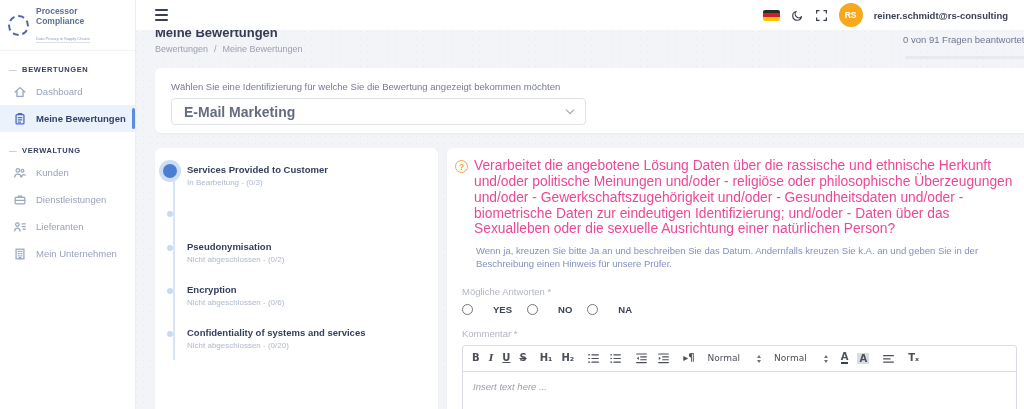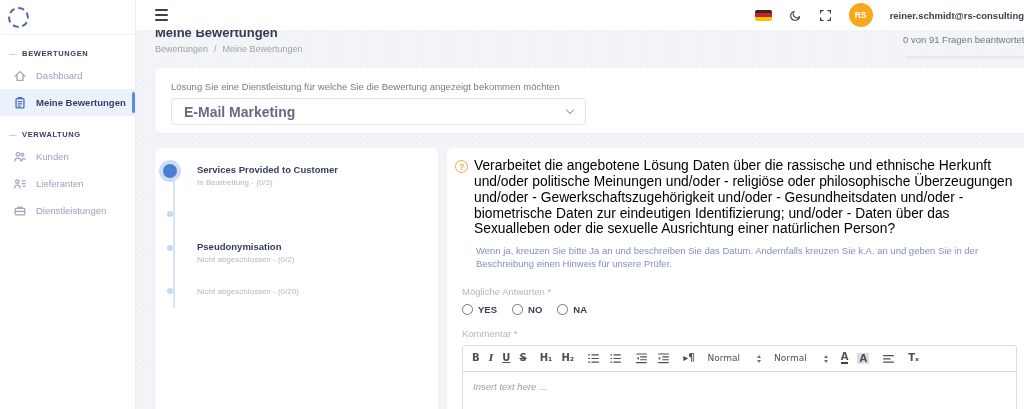--- a/index.html
+++ b/index.html
@@ -22,21 +22,21 @@
   .nav-item{display:flex;align-items:center;gap:9px;height:27px;padding-left:13px;color:#98a2b8;font-size:9.5px;cursor:pointer;position:relative;}
   .nav-item svg{flex:0 0 auto;}
   .nav-item.active{background:#ecf2fc;color:#32416b;font-weight:700;}
   .nav-item.active::after{content:"";position:absolute;right:0;top:3px;bottom:3px;width:3px;background:#5c8ce0;border-radius:2px;}
   .nav-item.active svg{color:#4a6fc0;}
   .nav-item svg{color:#9aa7bd;}
   
   .topbar{position:absolute;left:136px;top:0;width:888px;height:30px;background:#fff;z-index:5;}
   .hamburger{position:absolute;left:19px;top:9px;width:13px;height:12px;display:flex;flex-direction:column;justify-content:space-between;cursor:pointer;}
   .hamburger i{display:block;height:2px;background:#3a3f52;border-radius:1px;}
-  .top-right{position:absolute;right:0;top:0;height:30px;display:flex;align-items:center;gap:17px;padding-right:0;text-align:right;}
+  .top-right{position:absolute;right:0;top:0;height:30px;display:flex;align-items:center;gap:11px;padding-right:16px;text-align:right;}
   .flag{width:17px;height:11px;border-radius:2px;overflow:hidden;display:flex;flex-direction:column;cursor:pointer;}
   .flag i{flex:1;}
   .flag .b1{background:#2b2b2b;} .flag .b2{background:#d01f26;} .flag .b3{background:#f8c300;}
   .icon-btn{cursor:pointer;display:flex;align-items:center;}
   .avatar{width:24px;height:24px;border-radius:50%;background:#f8a81d;color:#fff;font-size:8.5px;font-weight:700;display:flex;align-items:center;justify-content:center;cursor:pointer;}
   .email{font-size:9.5px;font-weight:700;color:#3a3f52;white-space:nowrap;}
   
   .page-title{position:absolute;left:155px;top:25px;font-size:13px;font-weight:700;color:#333c52;}
   .breadcrumb{position:absolute;left:155px;top:44px;font-size:9px;color:#9aa0af;display:flex;gap:6px;}
   .breadcrumb .crumb{cursor:pointer;}
@@ -45,36 +45,36 @@
   
   .card{position:absolute;background:#fff;border-radius:6px;box-shadow:0 1px 2px rgba(20,30,60,.05);}
   .filter-card{left:155px;top:68px;width:885px;height:65px;padding:13px 16px;}
   .filter-label{font-size:9.5px;color:#767b8e;}
   .select{margin-top:6px;width:415px;height:27px;border:1px solid #dfe2ea;border-radius:4px;background:#fff;display:flex;align-items:center;justify-content:space-between;padding:0 12px;cursor:pointer;}
   .select-value{font-size:14px;font-weight:700;color:#666c80;}
   .chev{width:6px;height:6px;border-right:1.5px solid #9aa0ad;border-bottom:1.5px solid #9aa0ad;transform:rotate(45deg);margin-top:-3px;}
   .stepper-card{left:155px;top:148px;width:283px;height:280px;}
   .steps{position:relative;padding:16px 10px 0 8px;}
   .step-line{position:absolute;left:18px;top:30px;bottom:-10px;width:2px;background:#d6e4f6;}
-  .step{display:flex;gap:20px;margin-bottom:20px;position:relative;cursor:pointer;}
+  .step{display:flex;gap:10px;margin-bottom:20px;position:relative;cursor:pointer;}
   .dot{width:14px;height:14px;border-radius:50%;background:#c7daf2;border:4px solid transparent;background-clip:padding-box;flex:0 0 auto;}
   .step.active .dot{background:#4a7ed2;border:4px solid #ccddf4;background-clip:border-box;width:22px;height:22px;margin:-4px;margin-right:-4px;}
   .step.active{margin-left:0;}
   .step-title{font-size:9.5px;font-weight:700;color:#333e5c;line-height:11px;max-width:210px;}
   .step-status{font-size:8px;color:#aeb8cc;margin-top:3px;}
   
   .question-card{left:447px;top:148px;width:593px;height:280px;padding:10px 12px 0 8px;}
   .q-row{display:flex;gap:6px;}
   .q-icon{width:13px;height:13px;border:1.5px solid #f0a73f;border-radius:50%;color:#f0a73f;font-size:8.5px;font-weight:700;display:flex;align-items:center;justify-content:center;flex:0 0 auto;margin-top:2px;}
   .q-icon::before{content:"?";}
-  .q-text{font-size:13.8px;line-height:1.15;color:#000000;width:548px;}
+  .q-text{font-size:13.8px;line-height:1.15;color:#ec4899;width:548px;}
   .hint{margin:8px 0 0 21px;font-size:9.5px;line-height:1.35;color:#8191bb;width:560px;}
   .answers-label{margin:15px 0 0 7px;font-size:9.5px;color:#b2b6c4;}
   .radios{margin:7px 0 0 7px;display:flex;gap:15px;align-items:center;}
-  .radio-opt{display:flex;align-items:center;gap:5px;cursor:pointer;}
+  .radio-opt{display:flex;align-items:center;gap:20px;cursor:pointer;}
   .radio-opt input{width:11px;height:11px;accent-color:#4a7ed2;margin:0;cursor:pointer;}
   .radio-opt span{font-size:9.5px;font-weight:700;color:#3a4154;}
   .comment-label{margin:13px 0 0 7px;font-size:9.5px;color:#b2b6c4;}
   .editor{margin:6px 0 0 7px;width:555px;border:1px solid #d9dce3;border-radius:3px;background:#fff;}
   .ql-toolbar{display:flex;align-items:center;gap:13px;padding:6px 9px;border-bottom:1px solid #d9dce3;color:#4b4f58;font-family:"DejaVu Sans",sans-serif;}
   .grp{display:flex;align-items:center;gap:9px;}
   .tb{background:none;border:none;font-family:"DejaVu Sans",sans-serif;font-size:10px;font-weight:700;color:#4b4f58;cursor:pointer;padding:0;line-height:12px;}
   .tb.i{font-style:italic;font-family:"DejaVu Serif",serif;}
   .tb.u{text-decoration:underline;}
   .tb.s{text-decoration:line-through;}
@@ -88,20 +88,25 @@
   .ud .up{border-bottom:3.5px solid #6b6f78;margin-bottom:2px;}
   .ud .down{border-top:3.5px solid #6b6f78;}
   .ql-editor{height:62px;padding:9px 10px;font-size:9.5px;font-style:italic;color:#9a9eab;cursor:text;}
 </style>
 </head>
 <body>
 
 <aside class="sidebar">
   <div class="logo">
     <span class="logo-ring"></span>
+    <span>
+      <div class="logo-l">Processor</div>
+      <div class="logo-l">Compliance</div>
+      <div class="logo-tag">Data Privacy in Supply Chains</div>
+    </span>
   </div>
 
   <div class="nav-section">
     <span class="dash">—</span>
     <span>BEWERTUNGEN</span>
   </div>
   <div class="nav-item">
     <svg width="14" height="14" viewBox="0 0 16 16" fill="none" stroke="currentColor" stroke-width="1.5" stroke-linecap="round" stroke-linejoin="round">
         <path d="M2.5 8 8 3l5.5 5M4.5 7.5V13h7V7.5"></path>
       </svg>
@@ -121,32 +126,39 @@
   </div>
   <div class="nav-item">
     <svg width="14" height="14" viewBox="0 0 16 16" fill="none" stroke="currentColor" stroke-width="1.4" stroke-linecap="round">
         <circle cx="5.5" cy="5" r="2"></circle>
         <circle cx="10.8" cy="5.4" r="1.6"></circle>
         <path d="M2 12.5c0-2 1.5-3.3 3.5-3.3S9 10.5 9 12.5M10 12.5c0-1.6 1-2.7 2.4-2.7 .7 0 1.3.2 1.7.6"></path>
       </svg>
     <span>Kunden</span>
   </div>
   <div class="nav-item">
+    <svg width="14" height="14" viewBox="0 0 16 16" fill="none" stroke="currentColor" stroke-width="1.4" stroke-linecap="round" stroke-linejoin="round">
+        <rect x="2.5" y="5" width="11" height="7.5" rx="1"></rect>
+        <path d="M6 5V3.5h4V5M2.5 8.5h11"></path>
+      </svg>
+    <span>Dienstleistungen</span>
+  </div>
+  <div class="nav-item">
     <svg width="14" height="14" viewBox="0 0 16 16" fill="none" stroke="currentColor" stroke-width="1.4" stroke-linecap="round">
         <circle cx="5" cy="5.2" r="2"></circle>
         <path d="M2 12.5c0-2 1.3-3.3 3-3.3s3 1.3 3 3.3M10.5 4.5h3.5M10.5 7.5h3.5M11.5 10.5h2.5"></path>
       </svg>
     <span>Lieferanten</span>
   </div>
   <div class="nav-item">
-    <svg width="14" height="14" viewBox="0 0 16 16" fill="none" stroke="currentColor" stroke-width="1.4" stroke-linecap="round" stroke-linejoin="round">
-        <rect x="2.5" y="5" width="11" height="7.5" rx="1"></rect>
-        <path d="M6 5V3.5h4V5M2.5 8.5h11"></path>
-      </svg>
-    <span>Dienstleistungen</span>
+    <svg width="14" height="14" viewBox="0 0 16 16" fill="none" stroke="currentColor" stroke-width="1.4" stroke-linecap="round">
+        <rect x="3.5" y="2.5" width="9" height="11"></rect>
+        <path d="M6 5h1.3M9 5h1.3M6 7.5h1.3M9 7.5h1.3M6 10h1.3M9 10h1.3M7.3 13.5v-1.8h1.6v1.8"></path>
+      </svg>
+    <span>Mein Unternehmen</span>
   </div>
 </aside>
 
 <header class="topbar">
   <div class="hamburger">
       <i></i>
       <i></i>
       <i></i>
     </div>
   <div class="top-right">
@@ -173,21 +185,21 @@
 <div class="page-title">Meine Bewertungen</div>
 <div class="breadcrumb">
   <span class="crumb">Bewertungen</span>
   <span>/</span>
   <span class="crumb">Meine Bewertungen</span>
 </div>
 <div class="progress-text">0 von 91 Fragen beantwortet (0%)</div>
 <div class="progress-bar"></div>
 
 <section class="card filter-card">
-  <div class="filter-label">Lösung Sie eine Dienstleistung für welche Sie die Bewertung angezeigt bekommen möchten</div>
+  <div class="filter-label">Wählen Sie eine Identifizierung für welche Sie die Bewertung angezeigt bekommen möchten</div>
   <div class="select">
     <span class="select-value">E-Mail Marketing</span>
     <span class="chev"></span>
   </div>
 </section>
 
 <section class="card stepper-card">
   <div class="steps">
     <div class="step-line"></div>
     <div class="step active">
@@ -203,20 +215,28 @@
     <div class="step">
       <span class="dot"></span>
       <span>
           <div class="step-title">Pseudonymisation</div>
             <div class="step-status">Nicht abgeschlossen - (0/2)</div>
         </span>
     </div>
     <div class="step">
       <span class="dot"></span>
       <span>
+          <div class="step-title">Encryption</div>
+            <div class="step-status">Nicht abgeschlossen - (0/6)</div>
+        </span>
+    </div>
+    <div class="step">
+      <span class="dot"></span>
+      <span>
+          <div class="step-title">Confidentiality of systems and services</div>
             <div class="step-status">Nicht abgeschlossen - (0/20)</div>
         </span>
     </div>
   </div>
 </section>
 
 <section class="card question-card">
   <div class="q-row">
     <span class="q-icon"></span>
     <div class="q-text">Verarbeitet die angebotene Lösung Daten über die rassische und ethnische Herkunft und/oder politische Meinungen und/oder - religiöse oder philosophische Überzeugungen und/oder - Gewerkschaftszugehörigkeit und/oder - Gesundheitsdaten und/oder - biometrische Daten zur eindeutigen Identifizierung; und/oder - Daten über das Sexualleben oder die sexuelle Ausrichtung einer natürlichen Person?</div>

